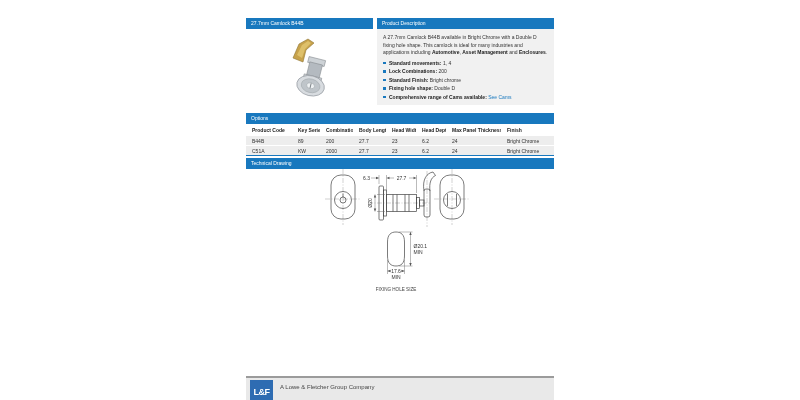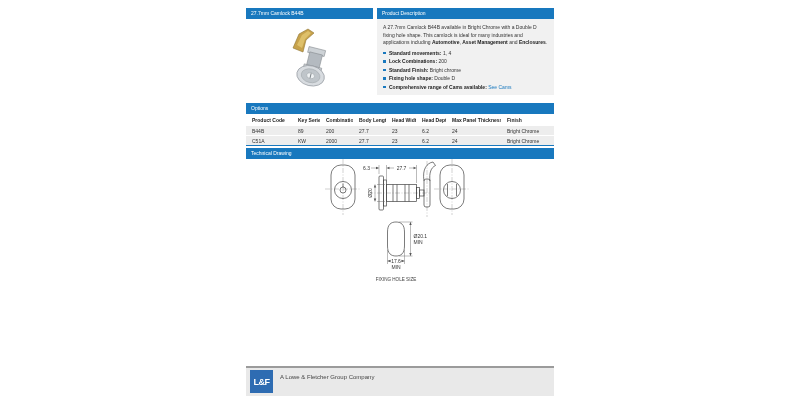--- a/index.html
+++ b/index.html
@@ -1,18 +1,18 @@
 <!DOCTYPE html>
 <html><head>
 <meta charset="utf-8">
 <style>
   html,body{margin:0;padding:0;}
   body{width:800px;height:400px;background:#ffffff;font-family:"Liberation Sans",sans-serif;overflow:hidden;}
   .page{position:relative;width:800px;height:400px;background:#fff;}
-  .content{position:absolute;left:246px;top:6px;width:308px;height:356px;}
+  .content{position:absolute;left:246px;top:16px;width:308px;height:356px;}
   .bar{height:11px;line-height:11px;background:#1878be;color:#fff;font-size:5px;padding-left:5px;box-sizing:border-box;overflow:hidden;}
   
   .top-row{position:absolute;top:2px;left:0;width:308px;display:flex;gap:4px;}
   .card-left{width:127px;}
   .photo-area{height:76px;background:#fff;display:flex;align-items:center;justify-content:center;}
   .card-right{width:177px;}
   .desc-body{background:#f1f1f1;padding:5px 6px;font-size:5px;line-height:1.5;color:#333;height:66px;box-sizing:content-box;}
   .intro{margin:0 0 3px 0;}
   .intro b{color:#1b1b1b;}
   ul.bullets{list-style:none;margin:0;padding:0;}

